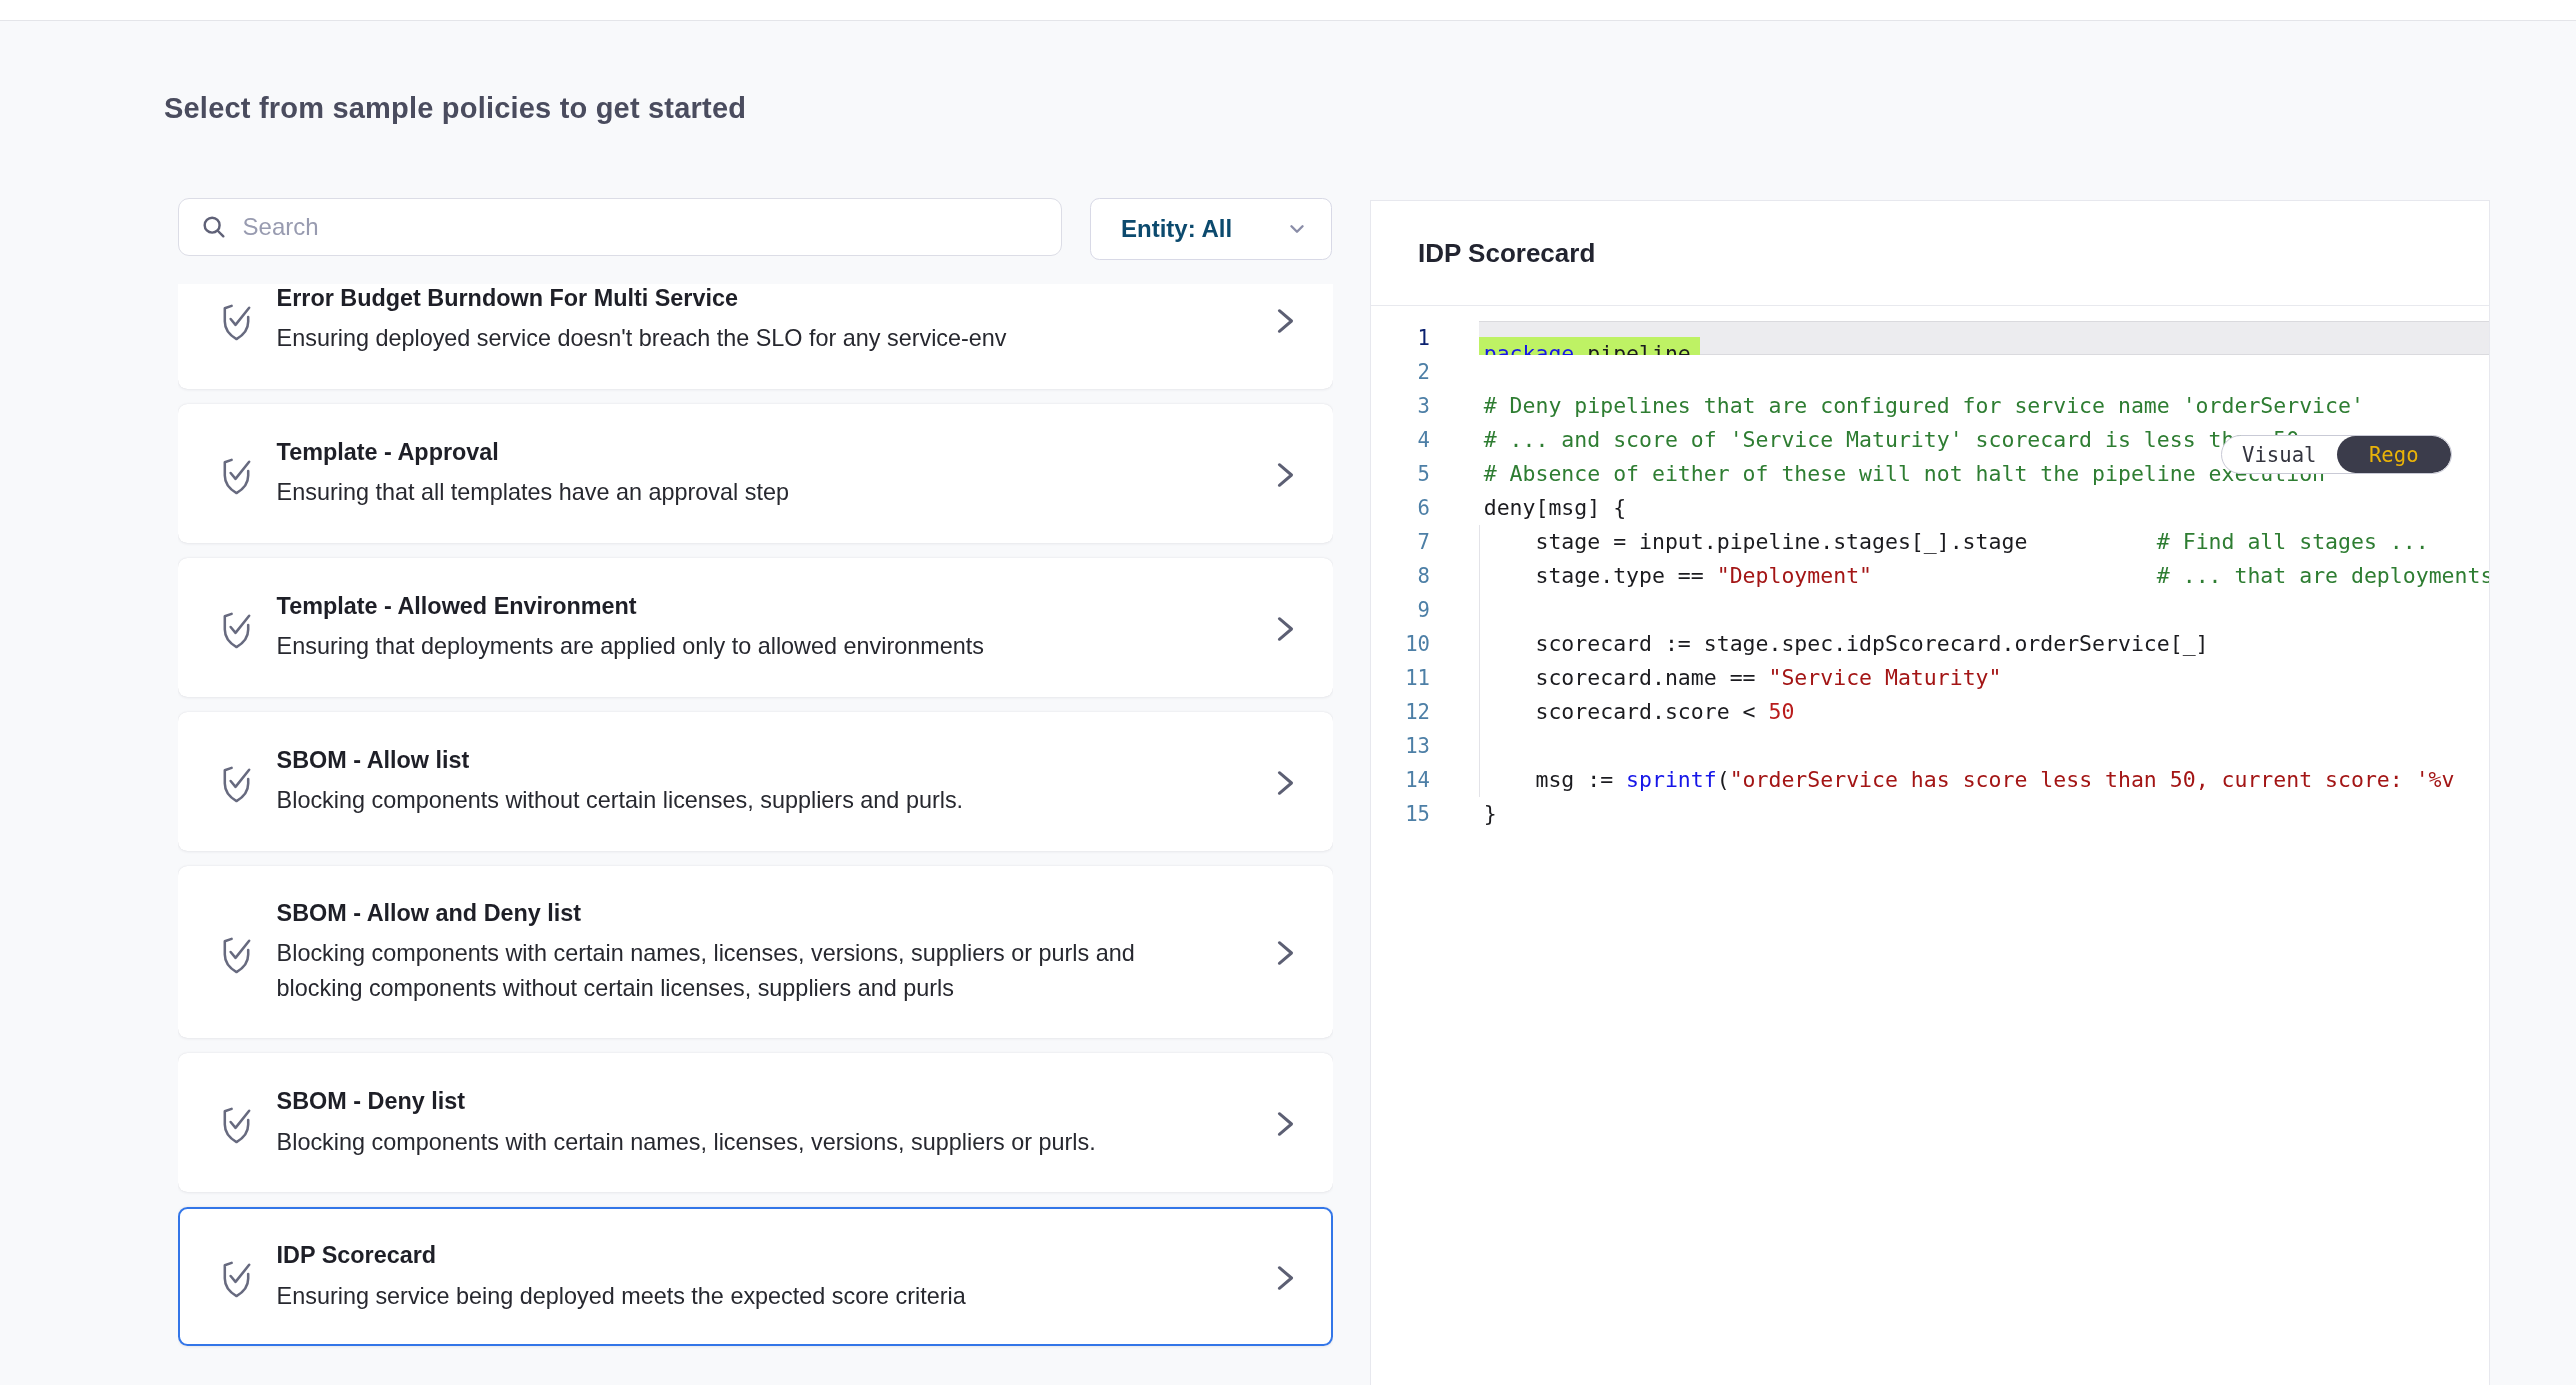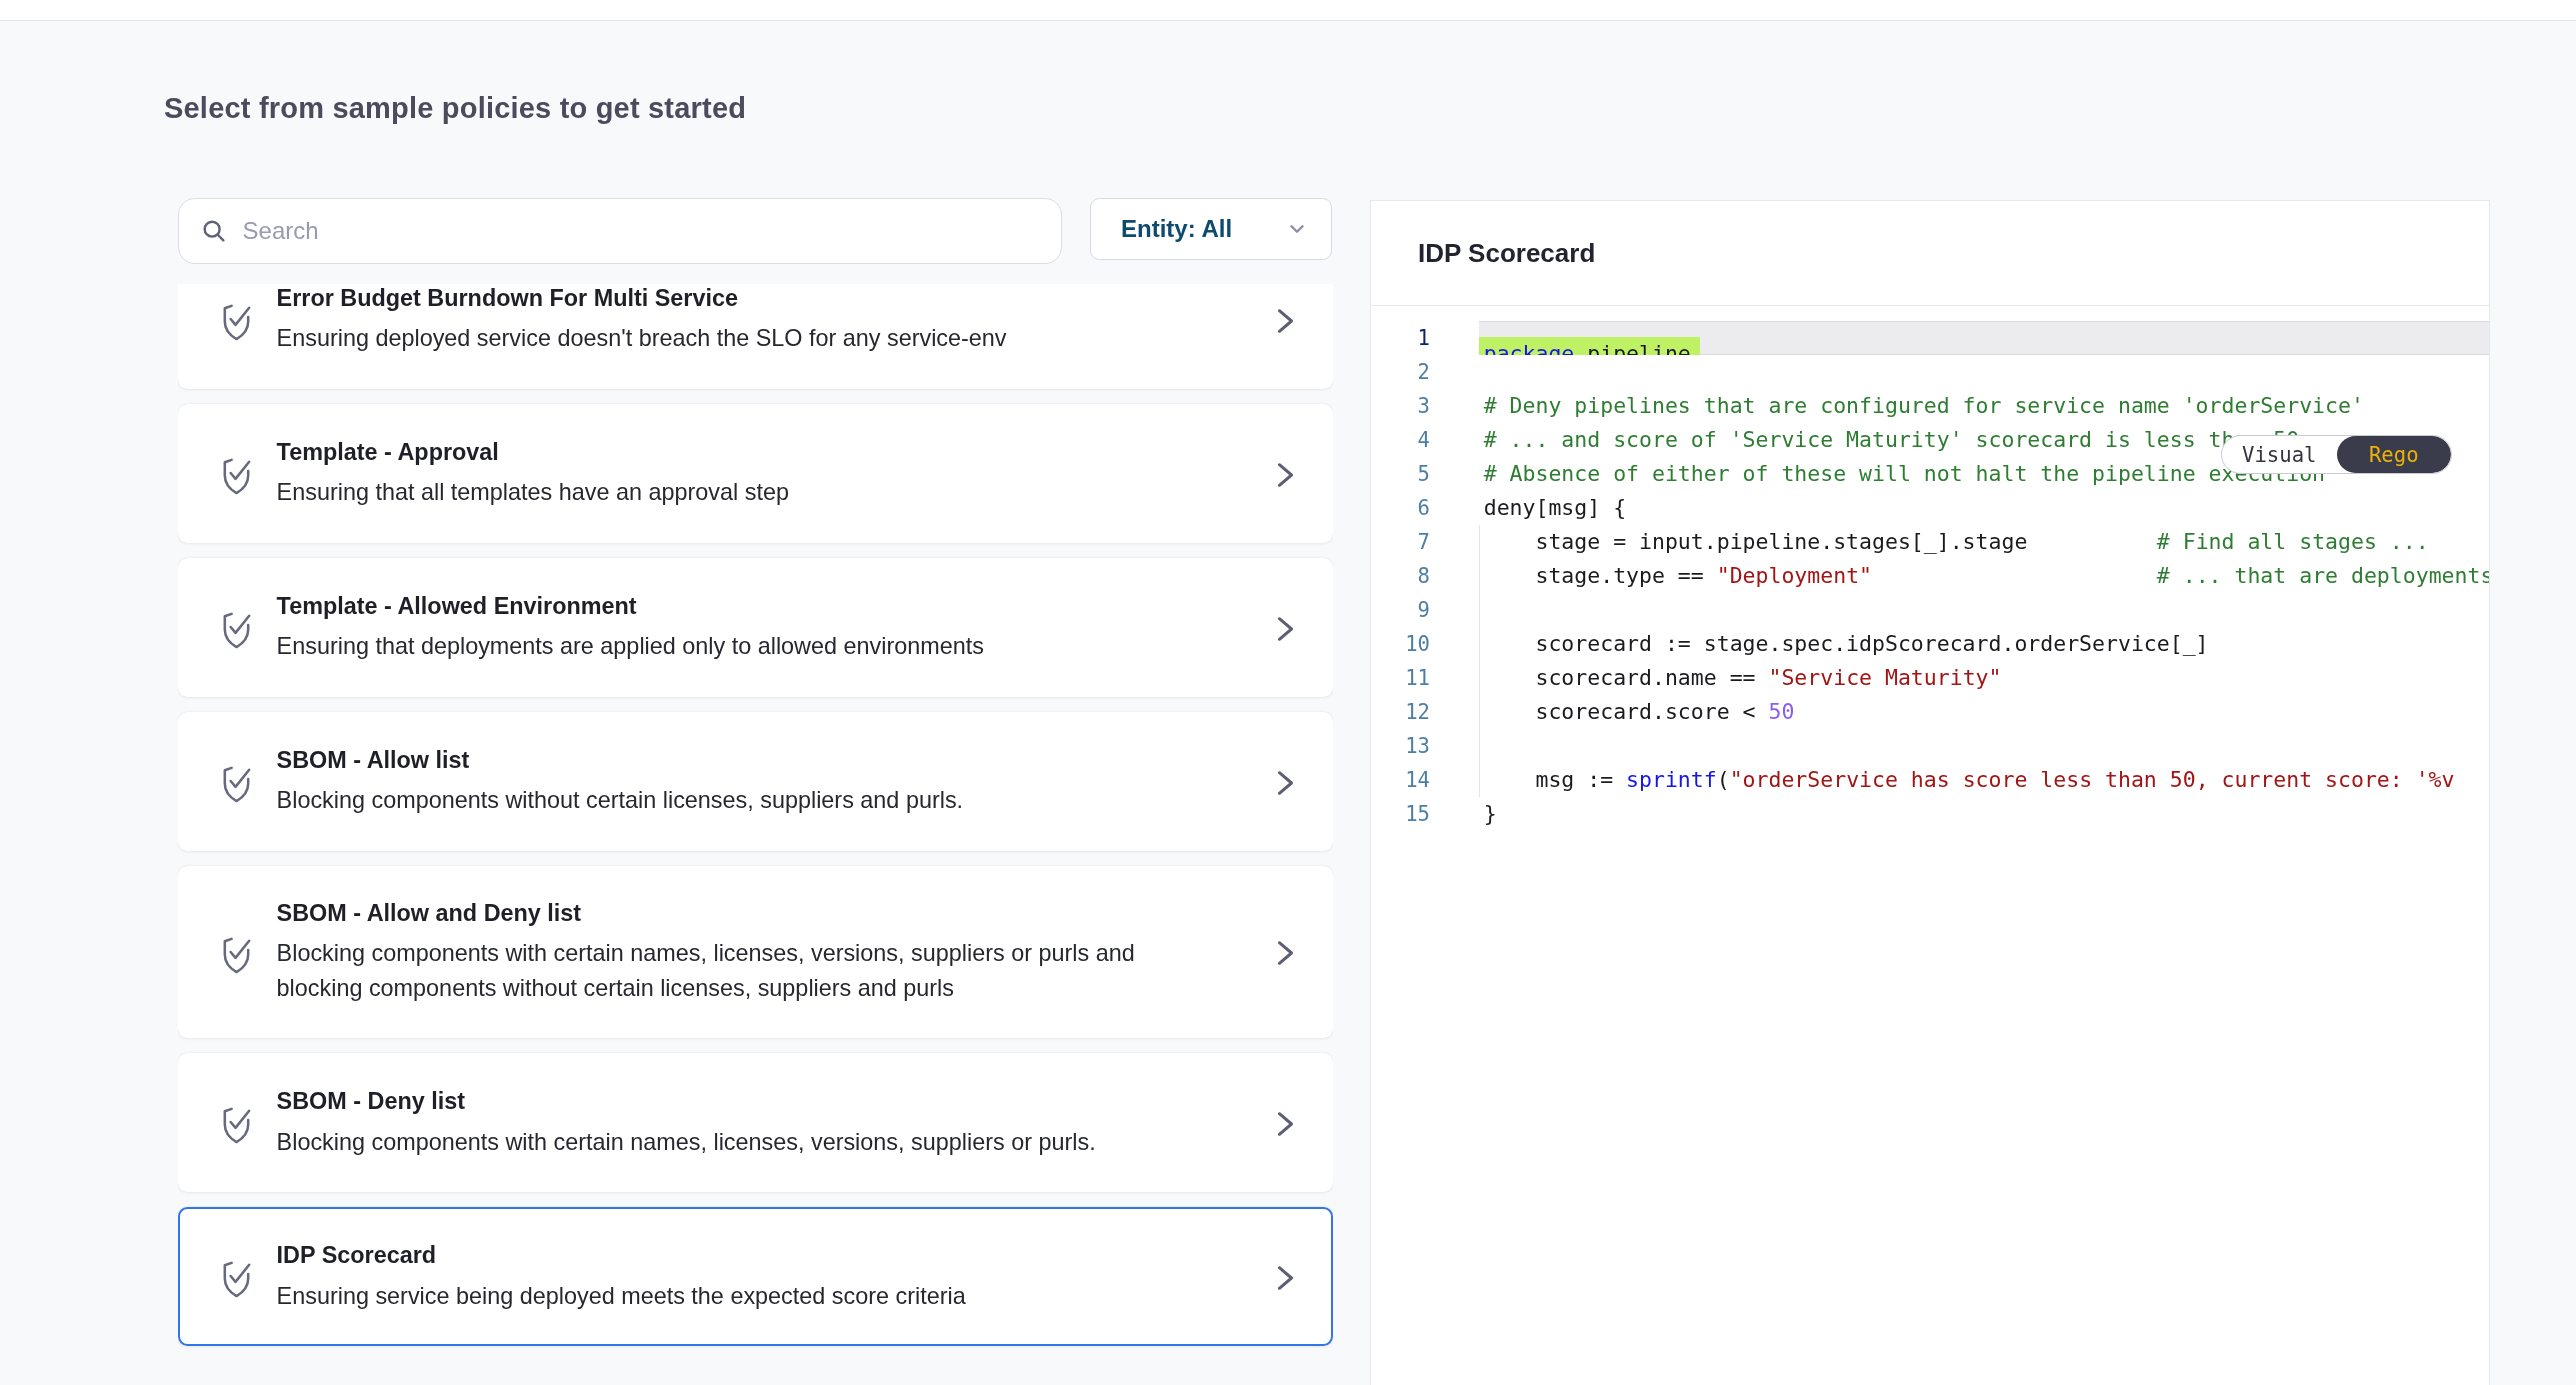--- a/index.html
+++ b/index.html
@@ -11,22 +11,22 @@
   .topbar {
     position:absolute; left:0; top:0; width:2576px; height:20.6px;
     background:#ffffff; border-bottom:1.9px solid #e4e5e9;
   }
   .page-title {
     position:absolute; left:164px; top:92px;
     font-size:29px; font-weight:700; color:#4a4c5e; letter-spacing:0.2px;
   }
   
   .search-box {
-    position:absolute; left:178px; top:198px; width:884px; height:66px;
-    background:#fff; border:1.9px solid #dcdde6; border-radius:17px;
+    position:absolute; left:178px; top:198px; width:884px; height:58px;
+    background:#fff; border:1.9px solid #dcdde6; border-radius:11px;
     display:flex; align-items:center; padding:0 20.6px; gap:15px;
   }
   .search-box input {
     border:none; outline:none; width:100%; background:transparent;
     font-family:"Liberation Sans", sans-serif; font-size:24px; color:#33343f;
   }
   .search-box input::placeholder { color:#989bb0; }
   .entity-select {
     position:absolute; left:1090px; top:198px; width:242px; height:62px;
     background:#fff; border:1.9px solid #d8d9e6; border-radius:9.4px;
@@ -70,21 +70,21 @@
   .ln { width:59px; text-align:right; color:#4d7fa6; font-size:20.6px; flex:none; }
   .cl.active .ln { color:#0b216f; }
   .lc { margin-left:49px; padding-left:4.7px; position:relative; flex:1; color:#1b1b1f; overflow:hidden; }
   .cl.hl .lc { background:#ececef; box-shadow:inset 0 0.9px 0 #dadade, inset 0 -0.9px 0 #dadade; }
   .cl.hl .toks { background:#bef264; display:inline-block; margin-left:-4.7px; padding:0 9.4px 0 4.7px; height:34px;margin-top:16px; }
   .guide { position:absolute; left:0; top:0; bottom:0; width:0.9px; background:#e3e3e8; }
   .tk-kw { color:#1616e8; }
   .tk-fn { color:#1616e8; }
   .tk-cm { color:#2e7d32; }
   .tk-str { color:#a31515; }
-  .tk-num { color:#8b5cf6; }
+  .tk-num { color:#b91c1c; }
   .tk-pl { color:#1b1b1f; }
   
   .mode-toggle {
     position:absolute; top:129px; right:37px; width:231px; height:39px;
     background:#fff; border:1.9px solid #c9cad6; border-radius:22.5px;
     display:flex; z-index:5; overflow:hidden;
   }
   .tg {
     flex:1; display:flex; align-items:center; justify-content:center;
     font-size:20.6px; font-weight:400; cursor:pointer;

